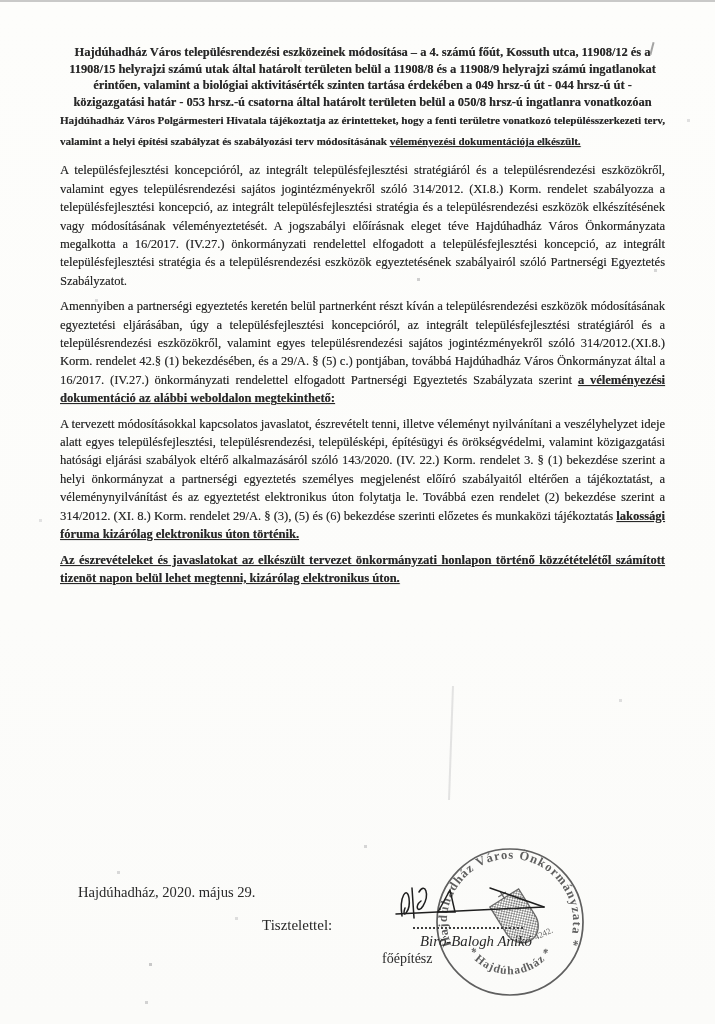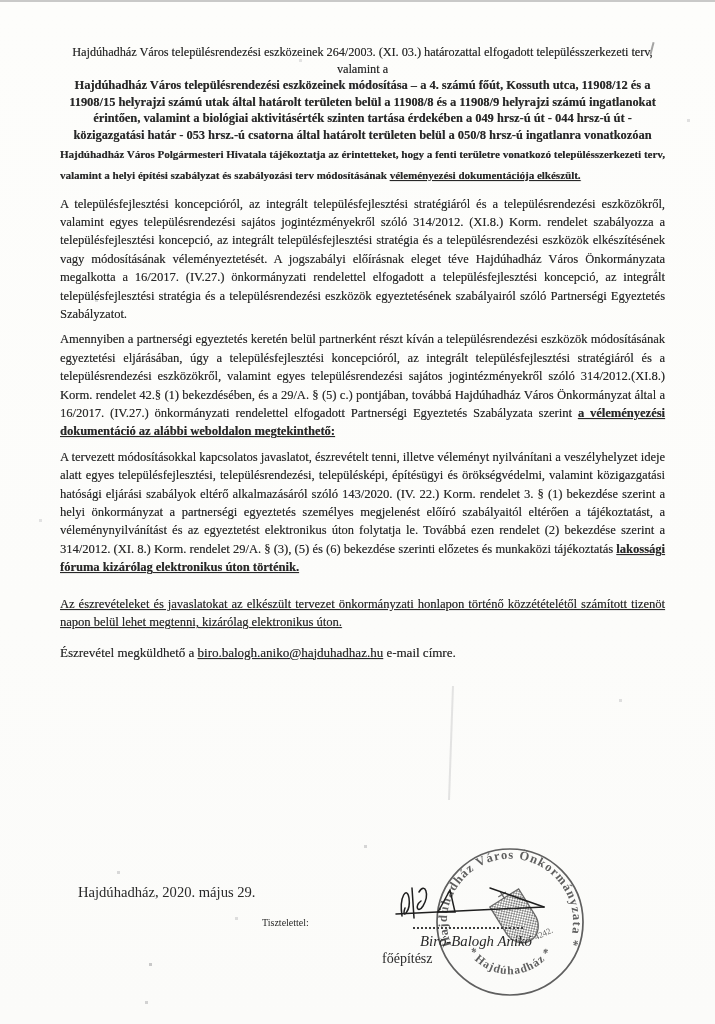--- a/index.html
+++ b/index.html
@@ -21,61 +21,59 @@
       40px 520px 0 1px #e2e2e2, 620px 700px 0 1px #dedede, 300px 60px 0 1px #e3e3e3;}
   .content{position:relative;padding:44px 50px 0 60px;text-shadow:0.2px 0.2px 0.35px rgba(30,30,30,.5);}
   .hdr p{margin:0;text-align:center;font-size:12.2px;line-height:16.6px;}
   .hdr .hdr-b{font-weight:bold;font-size:12.4px;}
   .hdr .hdr-i{font-style:italic;font-size:12.6px;}
   .title{text-align:center;font-size:15.5px;font-weight:bold;letter-spacing:.6px;margin:11px 0 12px;}
   .para{text-align:justify;margin:0 0 7px;font-size:12.5px;line-height:18.4px;}
   .para.lead{font-weight:bold;font-size:11px;line-height:21px;margin-bottom:9px;}
   .para.emph-end .u-seg{font-weight:bold;}
   .u-seg{text-decoration:underline;}
-  .para.all-bold-u{font-weight:normal;margin-top:18px;}
+  .para.all-bold-u{font-weight:bold;margin-top:7px;}
   .url-para{margin:14px 0 13px;}
   .doc-link{color:inherit;text-decoration:underline;font-size:13.2px;line-height:21.5px;letter-spacing:.9px;word-break:break-all;cursor:pointer;}
   .email-link{text-decoration:underline;cursor:pointer;}
   .feedback{margin-top:12px;font-size:13px;}
   .dateline{position:absolute;left:78px;top:884px;margin:0;font-size:14.6px;}
-  .salutation{position:absolute;left:262px;top:917px;margin:0;font-size:10px;}
+  .salutation{position:absolute;left:262px;top:917px;margin:0;font-size:15px;}
   .stamp{position:absolute;left:424px;top:836px;width:172px;height:172px;opacity:.88;}
   .signature-svg{position:absolute;left:392px;top:876px;width:162px;height:62px;}
   .dotline{position:absolute;left:413px;top:924px;width:110px;height:3px;border-bottom:2.2px dotted #3c3c3c;}
   .signer{position:absolute;left:394px;top:933px;width:164px;margin:0;text-align:center;font-size:14.8px;font-style:italic;}
   .signer-title{position:absolute;left:382px;top:951px;width:160px;margin:0;text-align:left;font-size:14px;}
 </style>
 </head>
 <body>
 
 <div class="page">
   <div class="scan-edge"></div>
   <div class="tick-mark"></div>
   <div class="crease"></div>
   <div class="speckles"></div>
 
   <div class="content">
     <div class="hdr">
-      <p class="hdr-n">Hajdúhadház Város településrendezési eszközeinek 264/2003. (XI. 03.) határozattal elfogadott településszerkezeti terv, valamint a</p>
       <p class="hdr-b">Hajdúhadház Város településrendezési eszközeinek módosítása – a 4. számú főút, Kossuth utca, 11908/12 és a 11908/15 helyrajzi számú utak által határolt területen belül a 11908/8 és a 11908/9 helyrajzi számú ingatlanokat érintően, valamint a biológiai aktivitásérték szinten tartása érdekében a 049 hrsz-ú út - 044 hrsz-ú út - közigazgatási határ - 053 hrsz.-ú csatorna által határolt területen belül a 050/8 hrsz-ú ingatlanra vonatkozóan</p>
     </div>
 
 
     <p class="para lead"><span>Hajdúhadház Város Polgármesteri Hivatala tájékoztatja az érintetteket, hogy a fenti területre vonatkozó településszerkezeti terv, valamint a helyi építési szabályzat és szabályozási terv módosításának</span> <span class="u-seg">véleményezési dokumentációja elkészült.</span></p>
 
     <p class="para">A településfejlesztési koncepcióról, az integrált településfejlesztési stratégiáról és a településrendezési eszközökről, valamint egyes településrendezési sajátos jogintézményekről szóló 314/2012. (XI.8.) Korm. rendelet szabályozza a településfejlesztési koncepció, az integrált településfejlesztési stratégia és a településrendezési eszközök elkészítésének vagy módosításának véleményeztetését. A jogszabályi előírásnak eleget téve Hajdúhadház Város Önkormányzata megalkotta a 16/2017. (IV.27.) önkormányzati rendelettel elfogadott a településfejlesztési koncepció, az integrált településfejlesztési stratégia és a településrendezési eszközök egyeztetésének szabályairól szóló Partnerségi Egyeztetés Szabályzatot.</p>
 
     <p class="para emph-end"><span>Amennyiben a partnerségi egyeztetés keretén belül partnerként részt kíván a településrendezési eszközök módosításának egyeztetési eljárásában, úgy a településfejlesztési koncepcióról, az integrált településfejlesztési stratégiáról és a településrendezési eszközökről, valamint egyes településrendezési sajátos jogintézményekről szóló 314/2012.(XI.8.) Korm. rendelet 42.§ (1) bekezdésében, és a 29/A. § (5) c.) pontjában, továbbá Hajdúhadház Város Önkormányzat által a 16/2017. (IV.27.) önkormányzati rendelettel elfogadott Partnerségi Egyeztetés Szabályzata szerint</span> <span class="u-seg">a véleményezési dokumentáció az alábbi weboldalon megtekinthető:</span></p>
 
 
     <p class="para emph-end"><span>A tervezett módosításokkal kapcsolatos javaslatot, észrevételt tenni, illetve véleményt nyilvánítani a veszélyhelyzet ideje alatt egyes településfejlesztési, településrendezési, településképi, építésügyi és örökségvédelmi, valamint közigazgatási hatósági eljárási szabályok eltérő alkalmazásáról szóló 143/2020. (IV. 22.) Korm. rendelet 3. § (1) bekezdése szerint a helyi önkormányzat a partnerségi egyeztetés személyes megjelenést előíró szabályaitól eltérően a tájékoztatást, a véleménynyilvánítást és az egyeztetést elektronikus úton folytatja le. Továbbá ezen rendelet (2) bekezdése szerint a 314/2012. (XI. 8.) Korm. rendelet 29/A. § (3), (5) és (6) bekezdése szerinti előzetes és munkaközi tájékoztatás</span> <span class="u-seg">lakossági fóruma kizárólag elektronikus úton történik.</span></p>
 
     <p class="para all-bold-u"><span class="u-seg">Az észrevételeket és javaslatokat az elkészült tervezet önkormányzati honlapon történő közzétételétől számított tizenöt napon belül lehet megtenni, kizárólag elektronikus úton.</span></p>
 
-    <p class="para feedback"><span>Észrevétel megküldhető a </span><span class="email-link">biro.balogh.aniko@hajduhadhaz.hu</span><span> e-mail címre.</span></p>
   </div>
 
   <p class="dateline">Hajdúhadház, 2020. május 29.</p>
   <p class="salutation">Tisztelettel:</p>
 
   <svg class="stamp" viewBox="0 0 172 172" aria-hidden="true">
     <defs>
       <pattern id="hatch" width="3.6" height="3.6" patternUnits="userSpaceOnUse">
         <path d="M0,0 L3.6,3.6 M3.6,0 L0,3.6" stroke="#6a6a6a" stroke-width="0.8"></path>
       </pattern>

